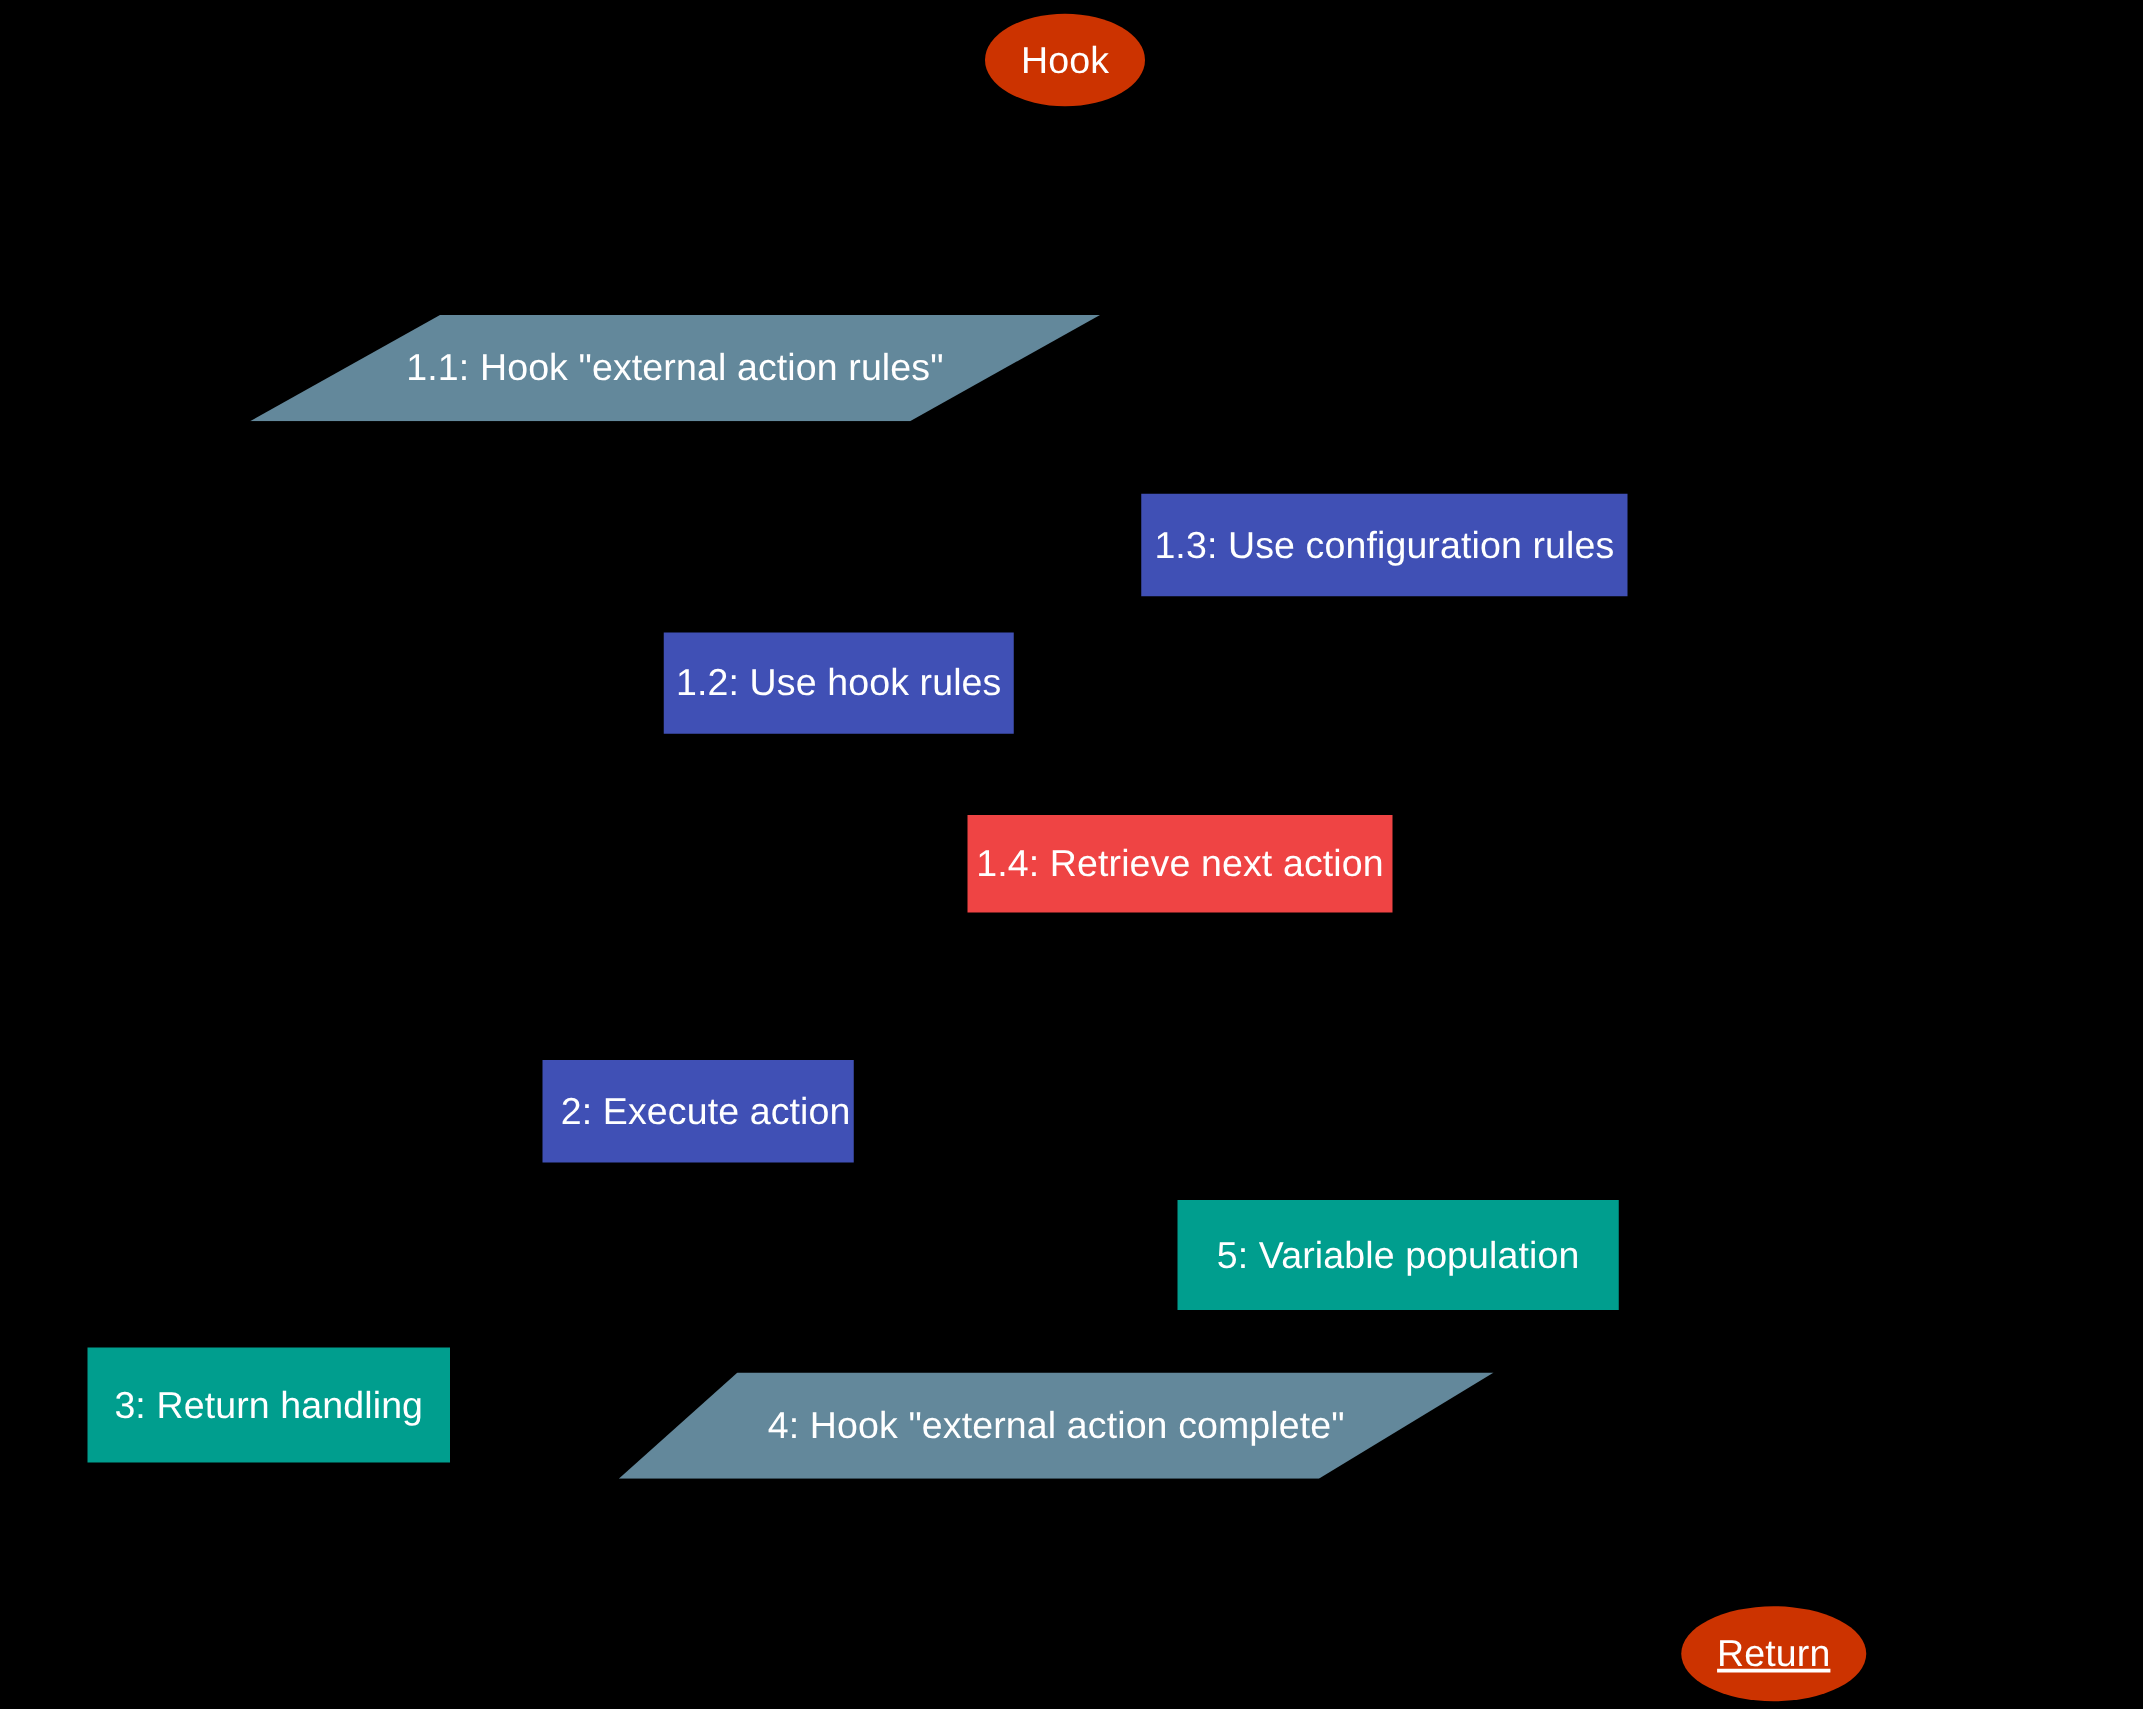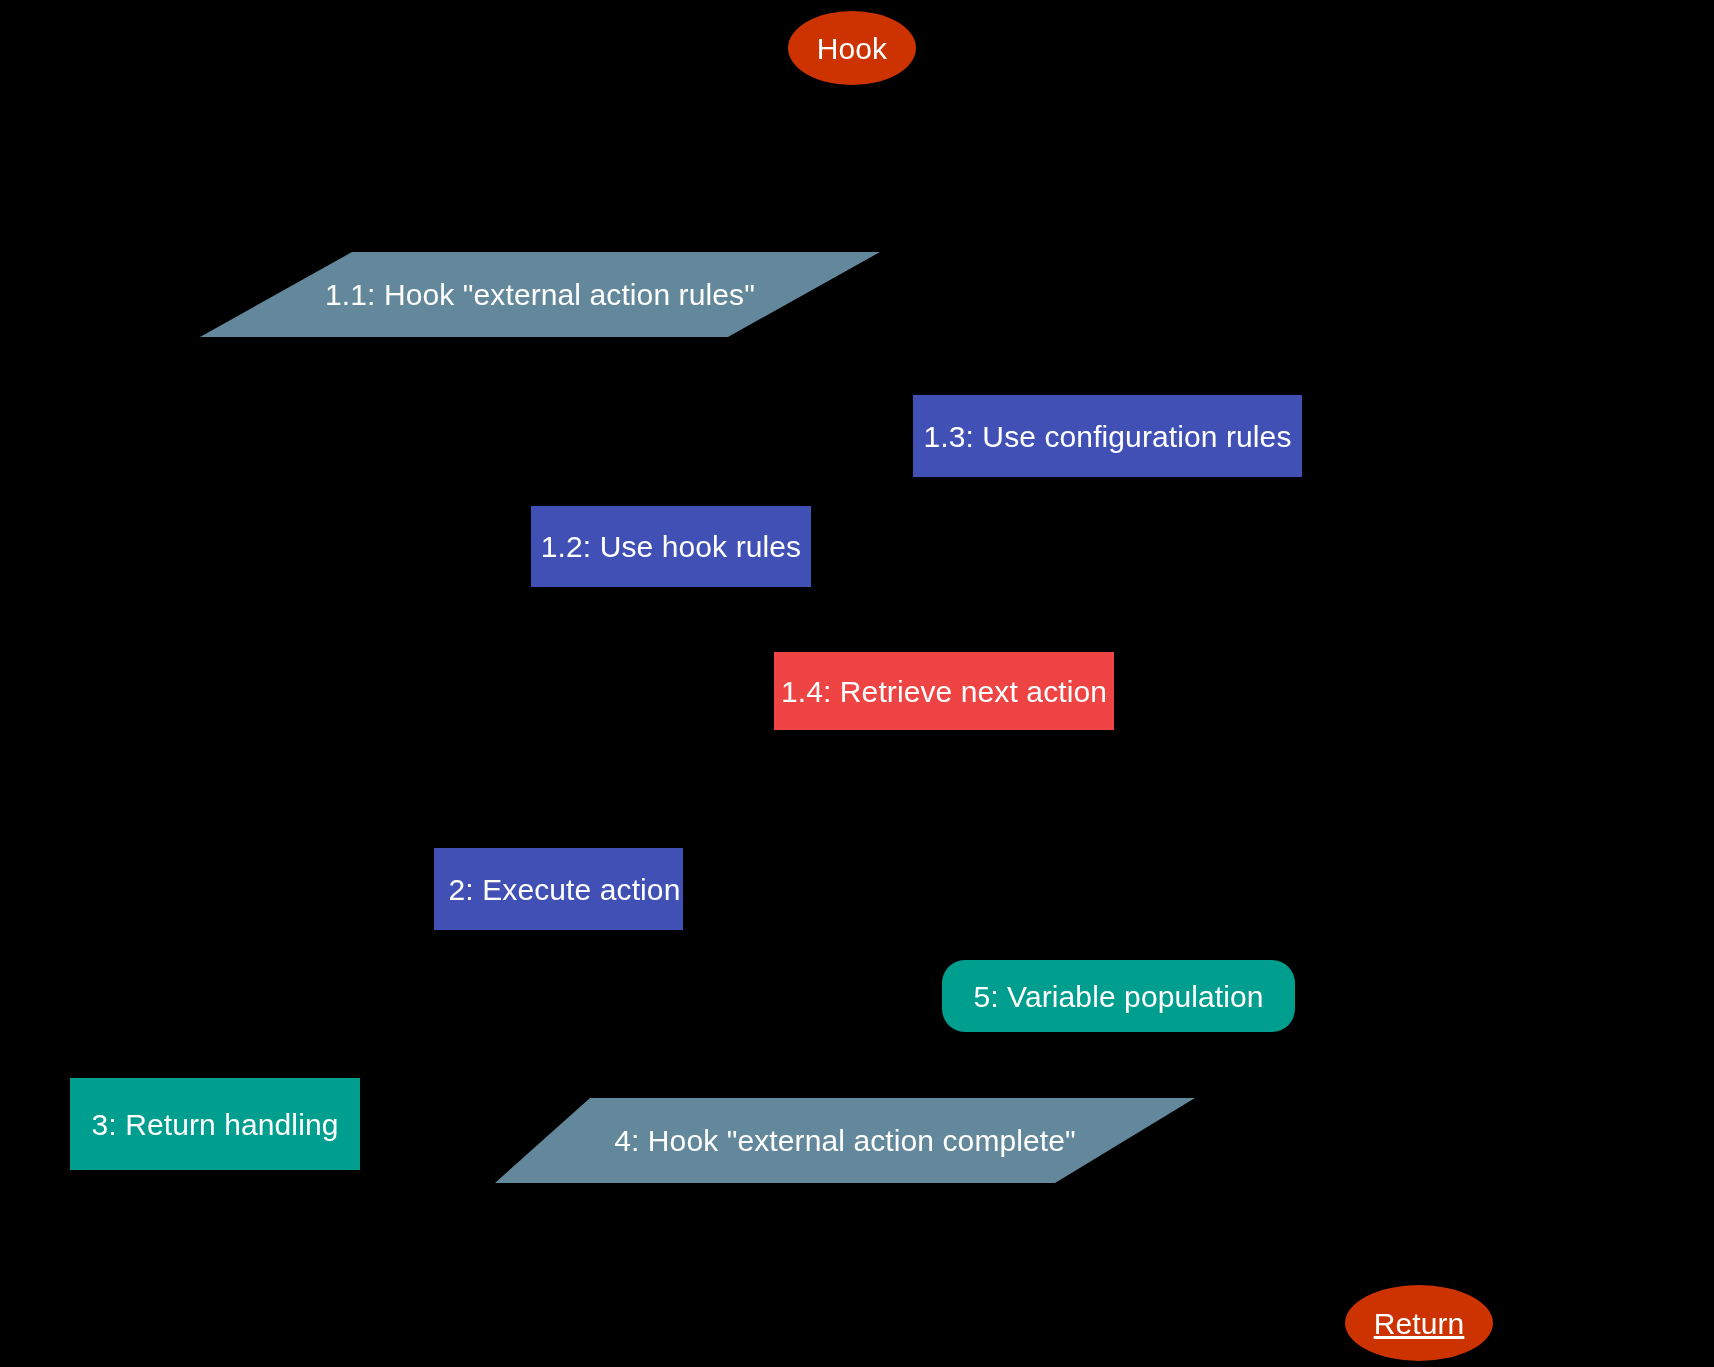--- a/index.html
+++ b/index.html
@@ -94,21 +94,21 @@
   </div>
 
   <div class="node process" style="left:732px; top:652px; width:340px; height:78px; background:#ef4444;margin-left:42px;">
     <span>1.4: Retrieve next action</span>
   </div>
 
   <div class="node process" style="left:434px; top:848px; width:249px; height:82px; background:#4050b5;padding-left:12px;">
     <span>2: Execute action</span>
   </div>
 
-  <div class="node process" style="left:942px; top:960px; width:353px; height:72px; background:#009e8e;border-radius:23px;">
+  <div class="node process" style="left:942px; top:960px; width:353px; height:88px; background:#009e8e;">
     <span>5: Variable population</span>
   </div>
 
   <div class="node process" style="left:70px; top:1078px; width:290px; height:92px; background:#009e8e;">
     <span>3: Return handling</span>
   </div>
 
   <div class="node hook-shape" style="left:495px; top:1098px; width:700px; height:85px;">
     <svg class="hook-fill" viewBox="0 0 700 85" preserveAspectRatio="none" xmlns="http://www.w3.org/2000/svg">
       <polygon points="95,0 700,0 560,85 0,85" fill="#63889b"></polygon>

